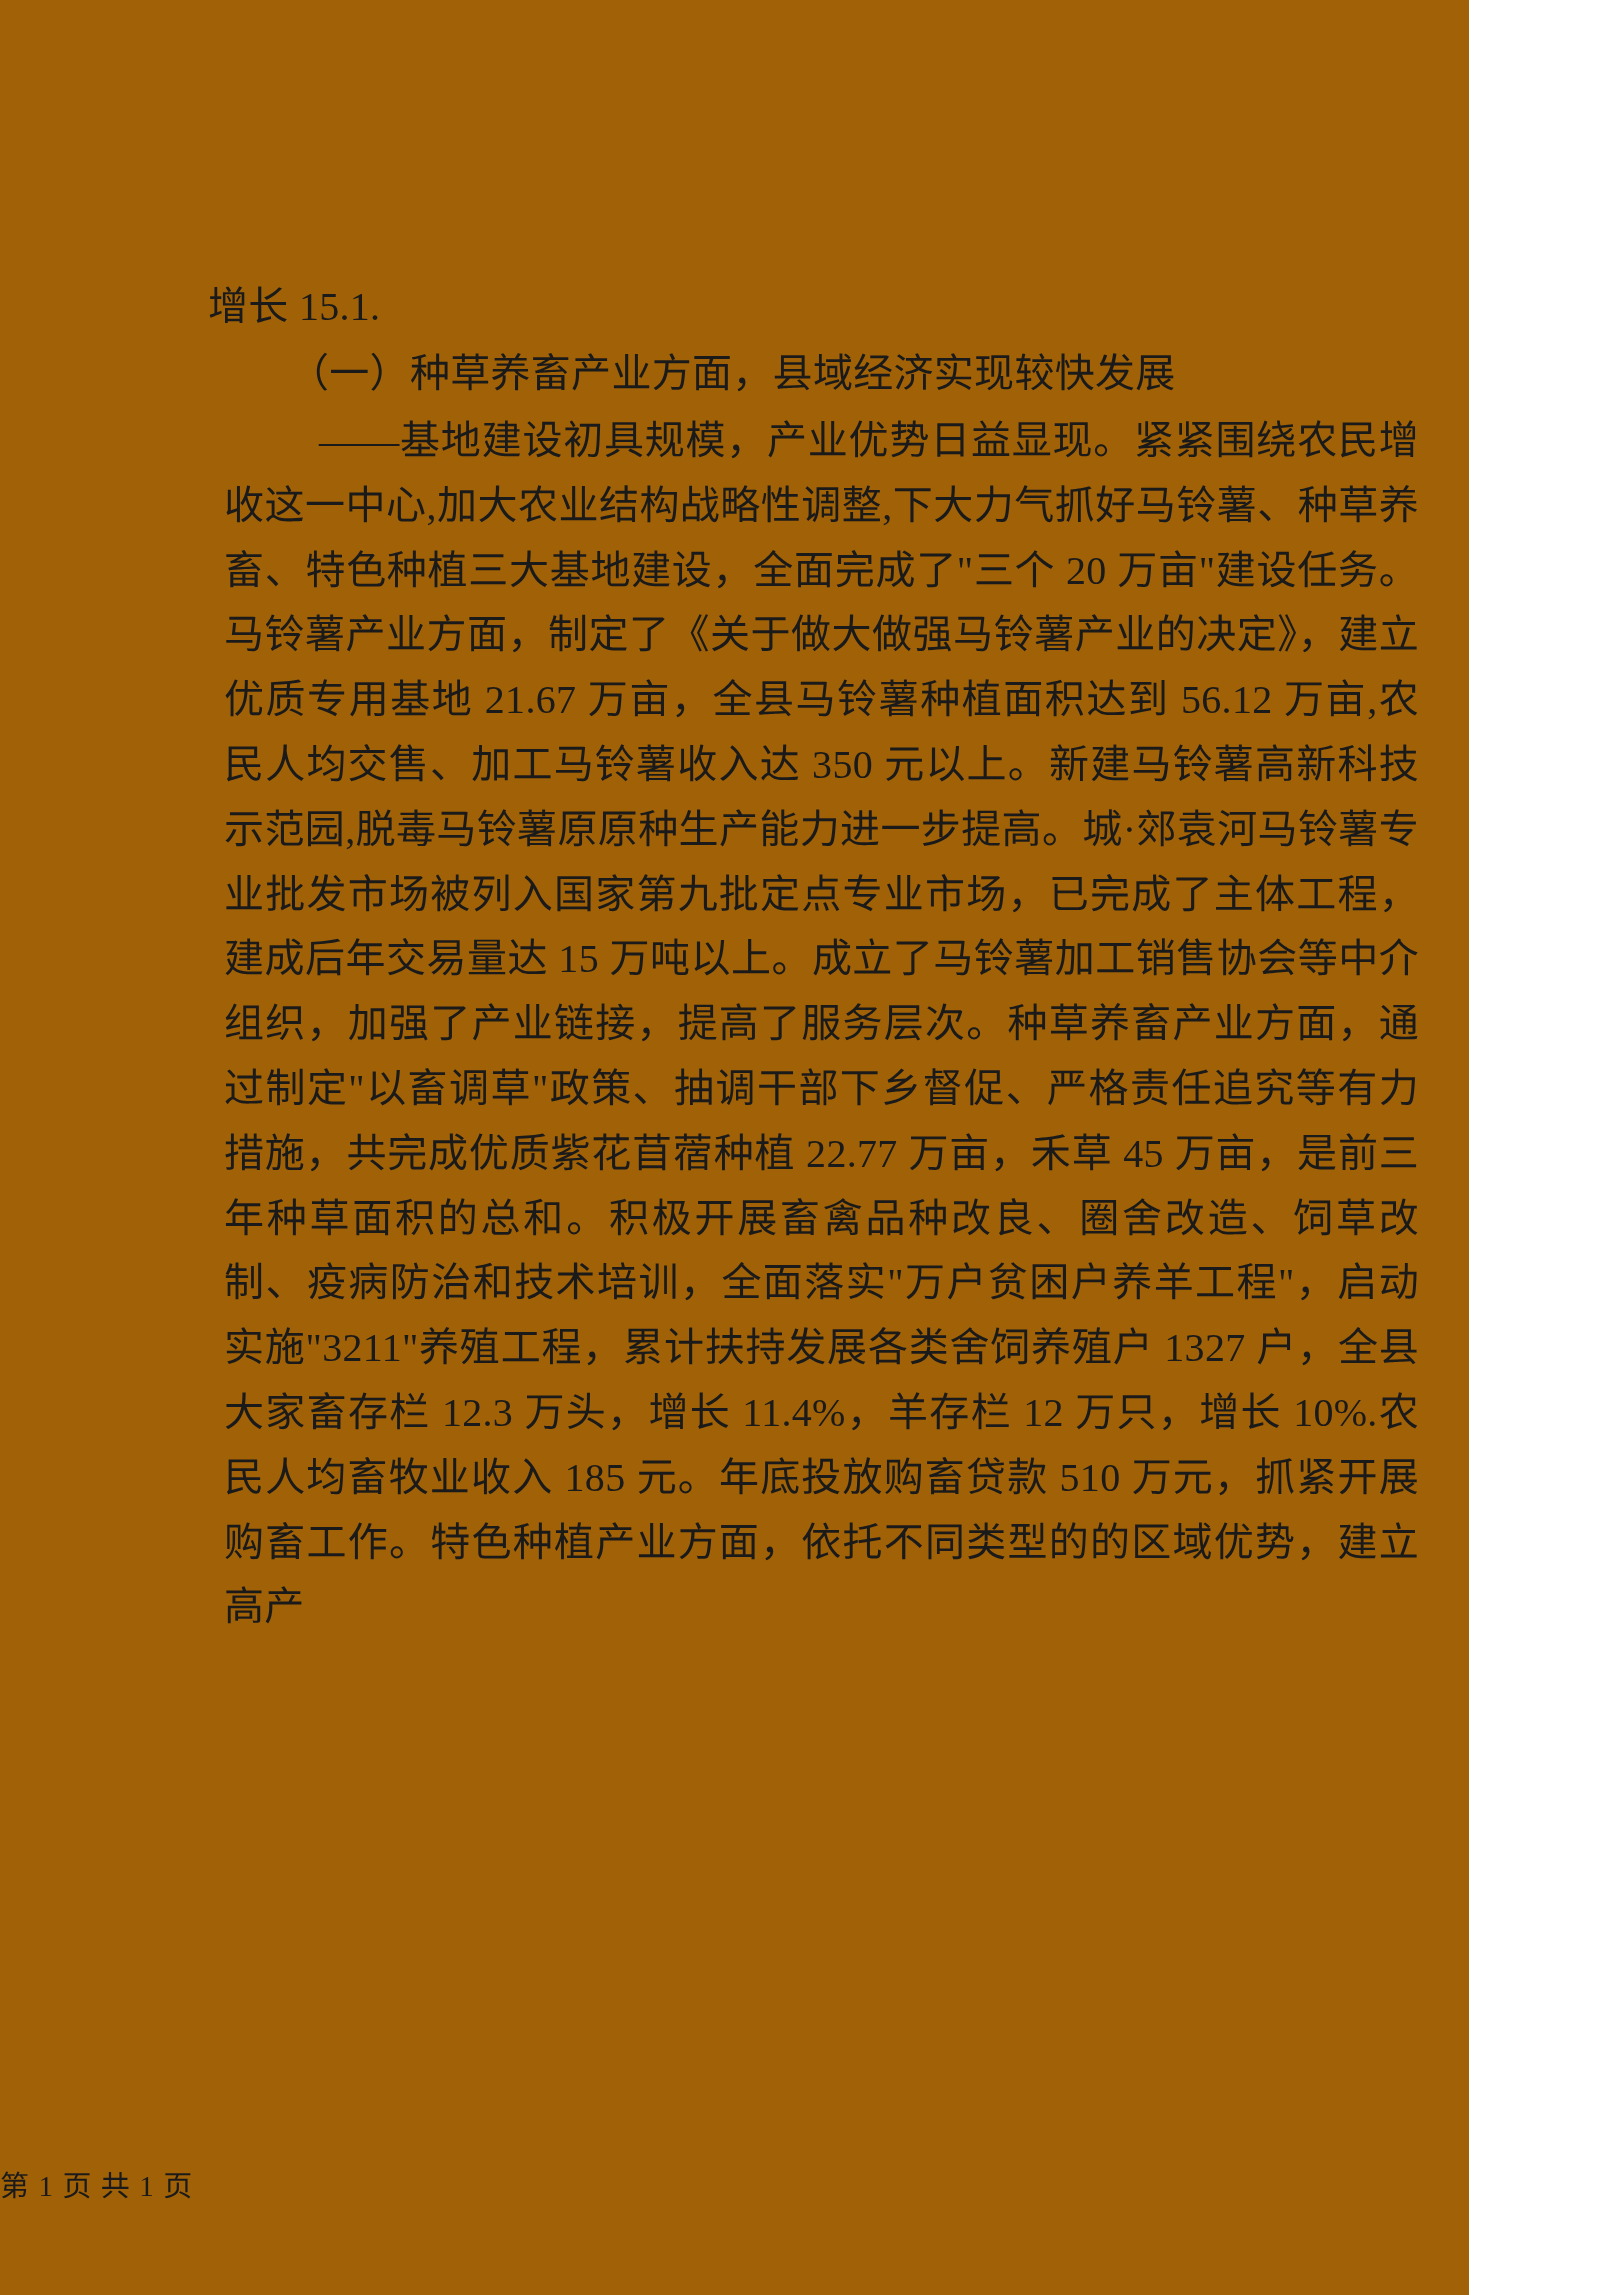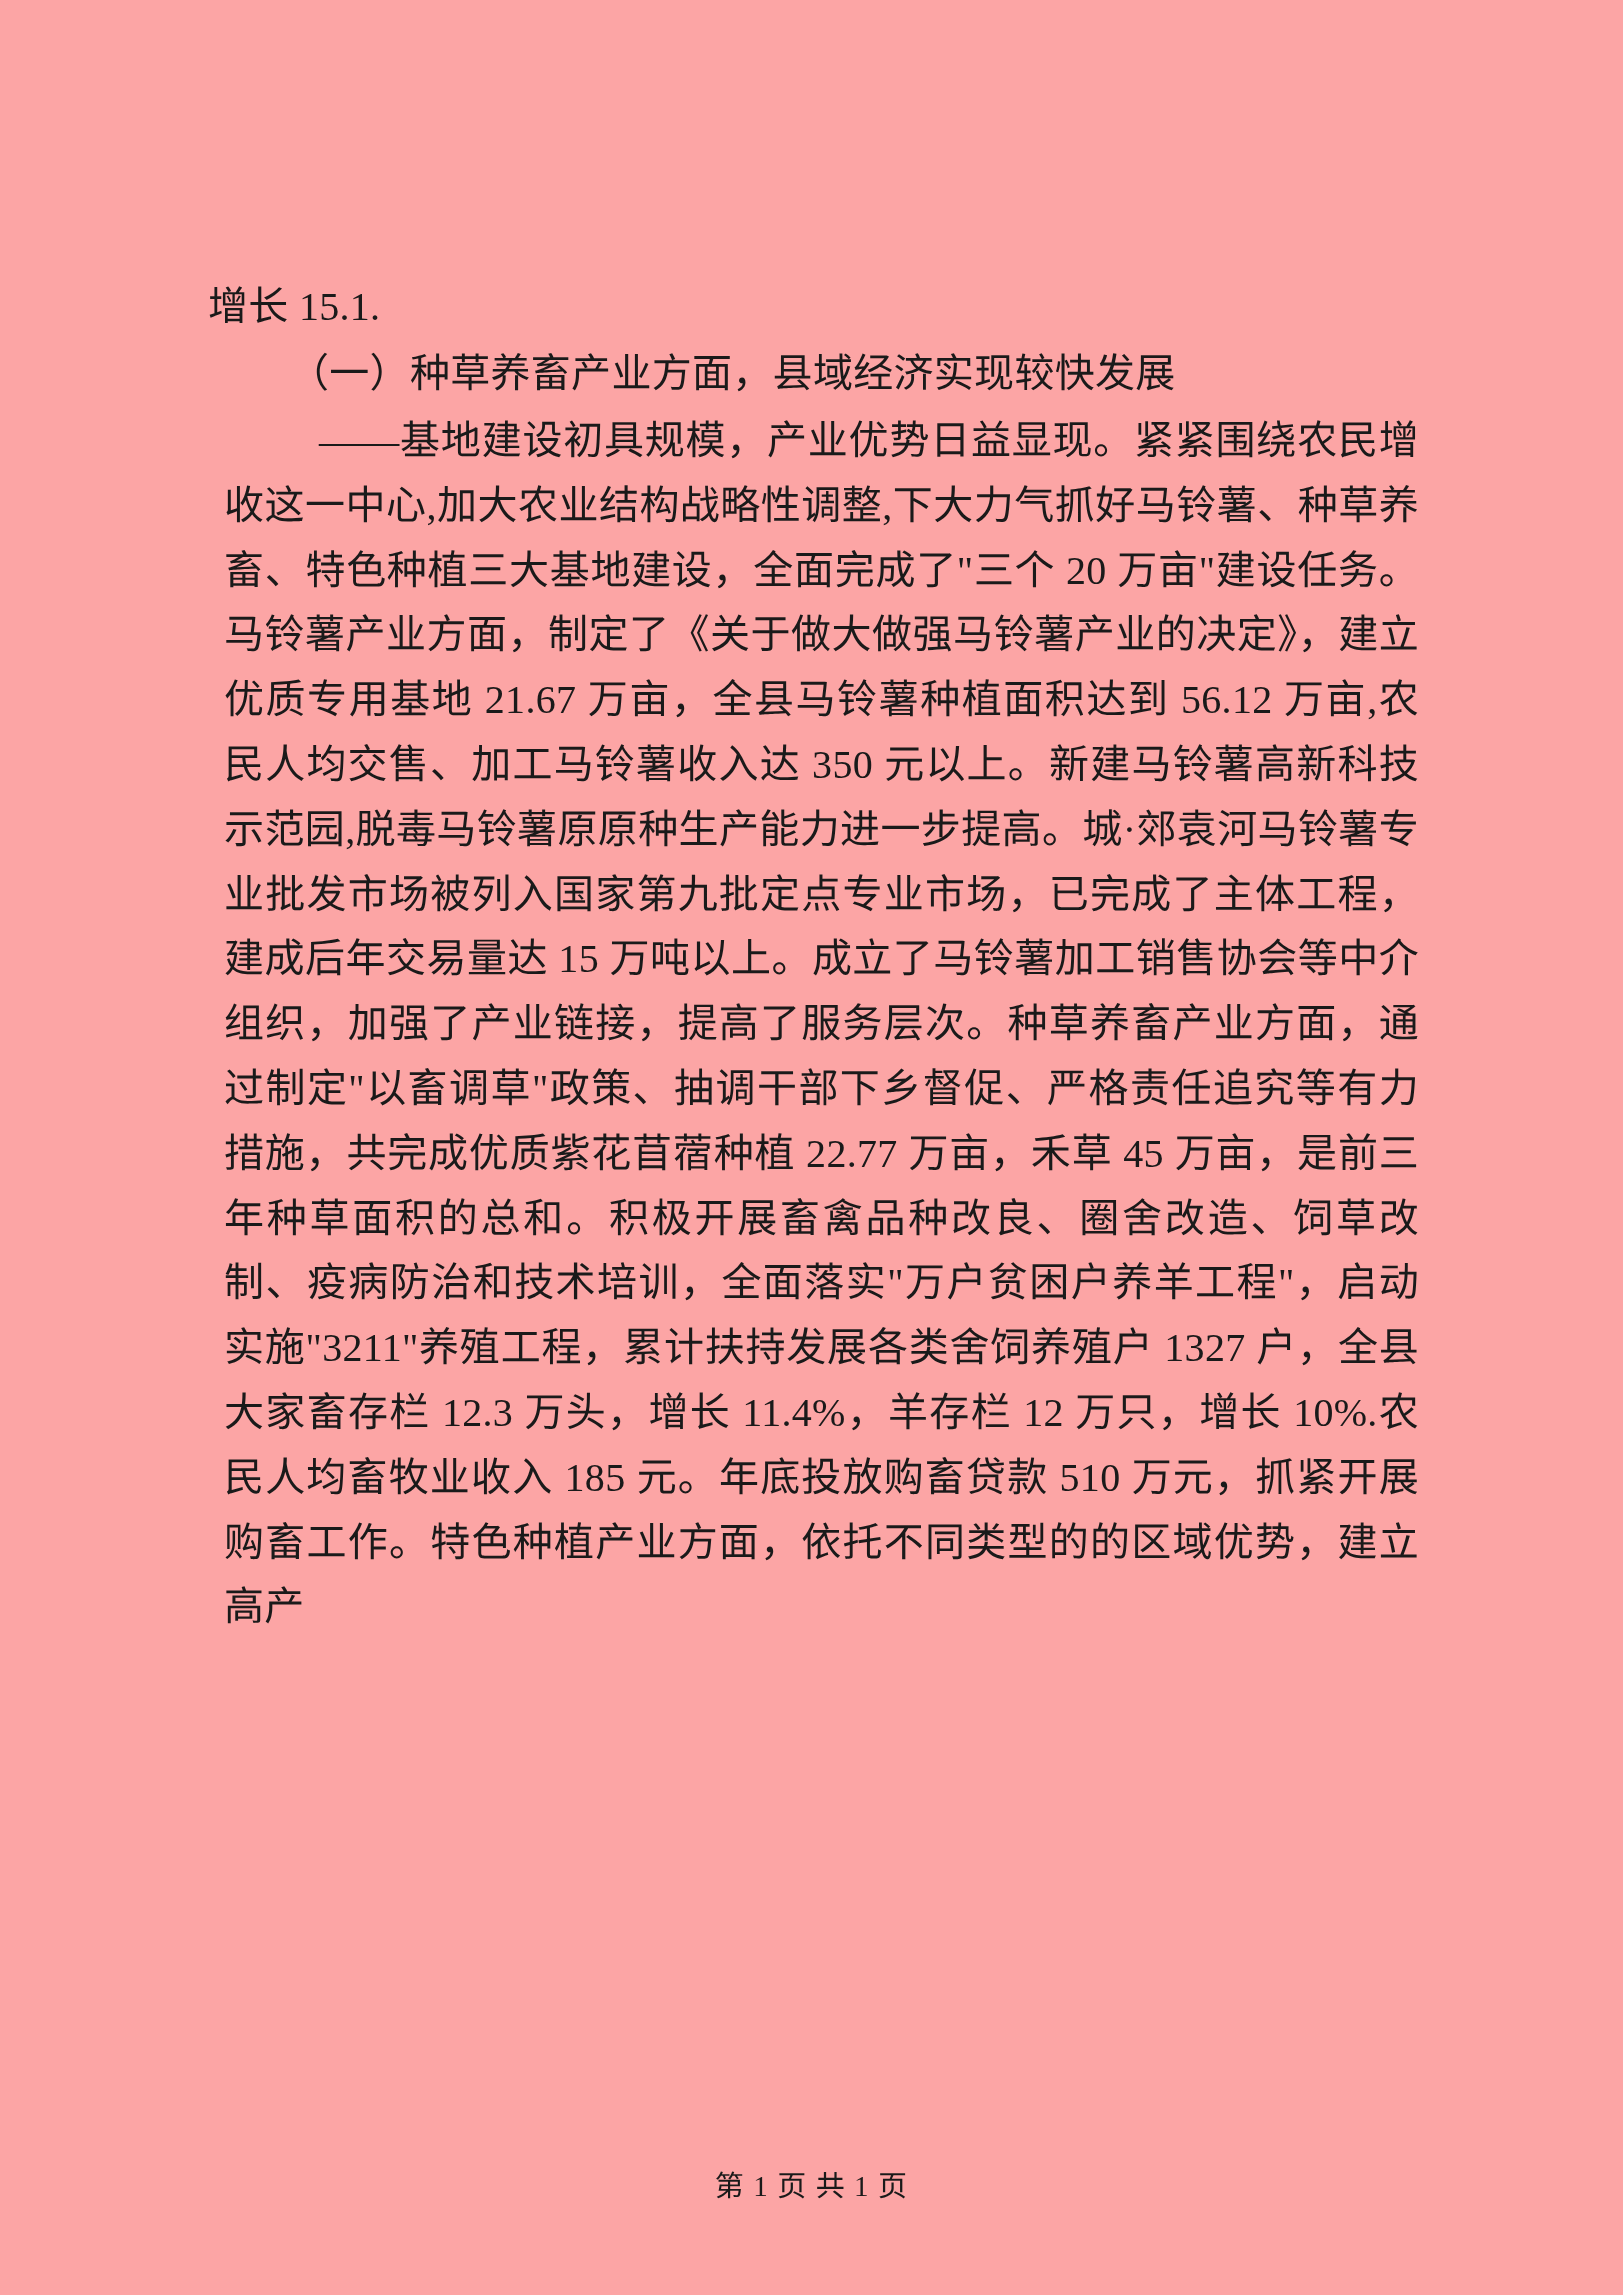--- a/index.html
+++ b/index.html
@@ -5,23 +5,23 @@
   html, body {
     margin: 0;
     padding: 0;
     background: #ffffff;
   }
   body {
     font-family: "Liberation Serif", "DejaVu Serif", serif;
   }
   .page {
     position: relative;
-    width: 1623px;
+    width: 1469px;
     height: 2295px;
-    background: #fca5a5;
+    background: #a16207;
     box-sizing: border-box;
     overflow: hidden;
   }
   .content {
     position: absolute;
     left: 208px;
     top: 275px;
     width: 1211px;
   }
   .para {
@@ -42,21 +42,21 @@
   }
   .indent-3 {
     text-indent: 95px;
     margin-left: 16px;
   }
   .footer {
     position: absolute;
     left: 0;
     right: 0;
     bottom: 91px;
-    text-align: center;
+    text-align: left;
     font-size: 29px;
     color: #1a1a1a;
     letter-spacing: 1.1px;
     font-family: "Liberation Serif", "DejaVu Serif", serif;
   }
 </style>
 </head>
 <body>
 
 <div class="page">

